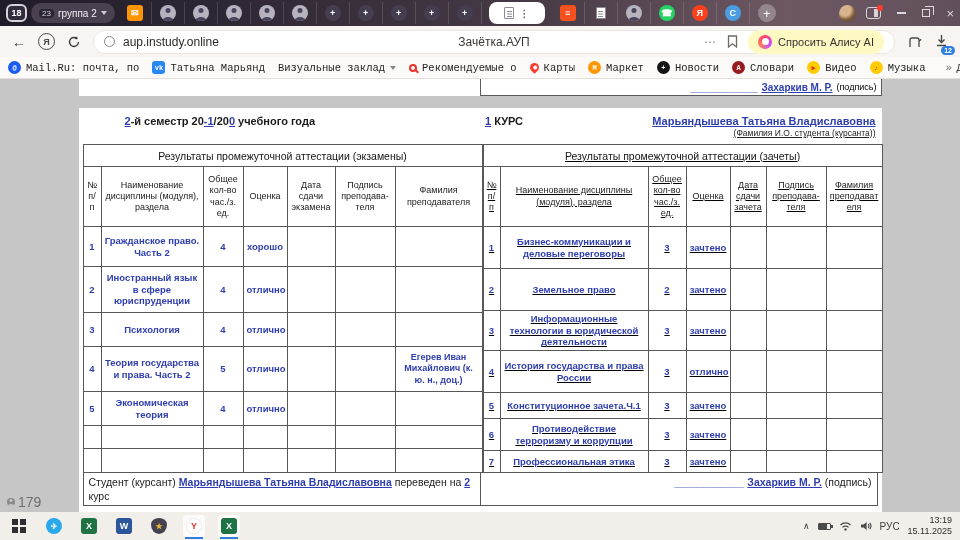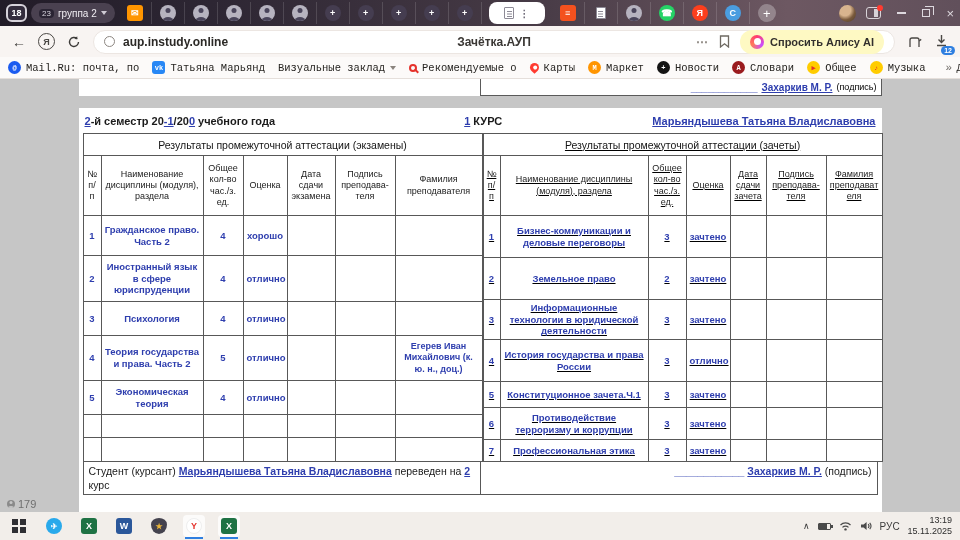--- a/index.html
+++ b/index.html
@@ -42,21 +42,21 @@
   .wc-restore { width:8px; height:8px; border:1.2px solid #ddd8de; position:relative; }
   .wc-restore::before { content:""; position:absolute; left:2px; top:-4px; width:8px; height:8px; border:1.2px solid #ddd8de; border-bottom:none; border-left:none; }
   .wc-close { font-size:13px; line-height:1; }
 
   
   .toolbar { height:31px; background:#f8f4f2; display:flex; align-items:center; padding:0 12px; gap:12px; }
   .tb-ic { color:#3c3a38; font-size:14px; flex:0 0 auto; }
   .ya-circle { width:17px; height:17px; border:1.5px solid #4a4744; border-radius:50%; color:#4a4744;
     font-size:9px; font-weight:bold; display:flex; align-items:center; justify-content:center; }
   .omnibox { flex:1; height:24px; background:#ffffff; border:1px solid #ece6e2; border-radius:13px;
-    display:flex; align-items:center; padding:0 10px; position:relative;font-weight:bold; }
+    display:flex; align-items:center; padding:0 10px; position:relative; }
   .site-ring { width:11px; height:11px; border:1.5px solid #8d8782; border-radius:50%; margin-right:8px; }
   .url-text { font-size:12px; color:#2b2926; }
   .ob-title { position:absolute; left:0; right:0; text-align:center; font-size:12px; color:#3a3734; pointer-events:none; }
   .ob-right { position:absolute; right:10px; display:flex; align-items:center; gap:10px; }
   .more-dots { color:#8a847e; font-size:12px; letter-spacing:1px; }
   .alice-pill { height:24px; border-radius:13px; background:#fef9c3; display:flex; align-items:center; gap:6px;
     padding:0 10px; font-size:11px; color:#33302d; flex:0 0 auto; }
   .alice-icon { width:14px; height:14px; border-radius:50%; background:conic-gradient(#ff3d6e,#c94dff,#ff7a59,#ff3d6e); position:relative; }
   .alice-icon::after { content:""; position:absolute; inset:3.5px; background:#fff; border-radius:50%; }
   .dl-wrap { position:relative; }
@@ -77,38 +77,38 @@
 
   
   .content { height:433px; background:#c6c6c6; position:relative; }
   .prev-strip { width:803px; margin:0 auto; height:17px; background:#fff; display:flex; }
   .prev-left { width:50%; }
   .prev-right { width:50%; border:1px solid #5a5a5a; border-top:none; display:flex; align-items:center;
     justify-content:flex-end; gap:4px; padding:0 4px; font-size:10px; }
   .sheet { width:803px; margin:12px auto 0; background:#fff; height:404px; padding:5px 4px 0; }
   .blue { color:#2e3eae; font-weight:bold; }
   .blue-u { color:#2e3eae; font-weight:bold; text-decoration:underline; }
-  .doc-header { display:flex; font-size:11px; font-weight:bold; color:#1a1a1a; padding:2px 2px 0; }
+  .doc-header { display:flex; font-size:11px; font-weight:bold; color:#1a1a1a; padding:2px 2px 0;margin-left:40px; }
   .dh-left { width:48%; }
   .dh-mid { width:17%; }
   .dh-right { flex:1; text-align:right; }
   .dh-hint { font-size:8.5px; font-weight:normal; text-decoration:underline; color:#222; margin-top:1px; }
   .tables { display:flex; margin-top:6px; }
   table.doc-table { border-collapse:collapse; table-layout:fixed; }
   .doc-table td { border:1px solid #585858; text-align:center; vertical-align:middle; padding:1px 3px; overflow:hidden; }
   .t-title td { font-size:10.5px; color:#141414; height:22px; }
   .t-colhead td { font-size:9px; color:#222; line-height:1.25; overflow-wrap:anywhere; height:60px; }
   .c-name { text-align:right;margin-left:48px; }
   td.filled { color:#2e3eae; font-weight:bold; font-size:9.5px; line-height:1.25; }
   td.c-teacher.filled { font-size:9px; }
   .doc-footer { display:flex; border:1px solid #585858; margin-top:-1px; }
   .df-left { flex:1; border-right:1px solid #585858; padding:2px 5px; font-size:10.5px; color:#1a1a1a; line-height:1.35; }
   .df-right { flex:1; padding:2px 5px; font-size:10.5px; color:#1a1a1a; text-align:right; line-height:1.35; }
   .viewers { position:absolute; left:7px; bottom:2px; display:flex; align-items:center; gap:3px;
-    color:#6f6f6f; font-size:11px; }
+    color:#6f6f6f; font-size:14px; }
   .viewers-ic { width:8px; height:8px; border-radius:50%; background:#8a8a8a; position:relative; overflow:hidden; }
   .viewers-ic::before { content:""; position:absolute; top:1px; left:50%; transform:translateX(-50%); width:3px; height:3px; border-radius:50%; background:#c6c6c6; }
   .viewers-ic::after { content:""; position:absolute; bottom:-2px; left:50%; transform:translateX(-50%); width:6px; height:4px; border-radius:50%; background:#c6c6c6; }
 
   
   .taskbar { height:28px; background:#f2eeea; display:flex; align-items:center; padding:0 8px; gap:13px; }
   .tb-app { position:relative; width:22px; height:22px; display:flex; align-items:center; justify-content:center; flex:0 0 auto; }
   .tb-app.active::after { content:""; position:absolute; bottom:-2px; left:2px; right:2px; height:2px; background:#2f7fe0; }
   .tb-app.active { background:#fcfbfa; border-radius:4px; }
   .win-logo { display:grid; grid-template-columns:6px 6px; grid-template-rows:6px 6px; gap:1.5px; }
@@ -267,21 +267,21 @@
       <span class="bm-item">
         <span class="bm-ic" style="background: rgb(20, 20, 20);">+</span>
         <span>Новости</span>
       </span>
       <span class="bm-item">
         <span class="bm-ic" style="background: rgb(154, 27, 30);">А</span>
         <span>Словари</span>
       </span>
       <span class="bm-item">
         <span class="bm-ic" style="background: rgb(255, 204, 0); color: rgb(229, 50, 44);">▶</span>
-        <span>Общее</span>
+        <span>Видео</span>
       </span>
       <span class="bm-item">
         <span class="bm-ic" style="background: rgb(255, 204, 0); color: rgb(229, 50, 44);">♪</span>
         <span>Музыка</span>
       </span>
       <span class="bm-item">
         <span class="bm-ic" style="background: transparent; color: rgb(30, 136, 229);">☁</span>
         <span>Диск</span>
       </span>
       <span class="bm-item">
@@ -305,20 +305,21 @@
   <div class="sheet">
     <div class="doc-header">
       <div class="dh-left">
         <span class="blue-u">2</span><span>-й семестр 20</span><span class="blue-u">-1</span><span>/20</span><span class="blue-u">0</span><span> учебного года</span>
       </div>
       <div class="dh-mid">
         <span class="blue-u">1</span>&nbsp;<span>КУРС</span>
       </div>
       <div class="dh-right">
         <div class="blue-u">Марьяндышева Татьяна Владиславовна</div>
+        <div class="dh-hint">(Фамилия И.О. студента (курсанта))</div>
       </div>
     </div>
 
     <div class="tables">
       <div id="exams-table">
           <table class="doc-table" style="width: 399px;">
             <colgroup>
               <col style="width: 18px;">
               <col style="width: 102px;">
               <col style="width: 40px;">

